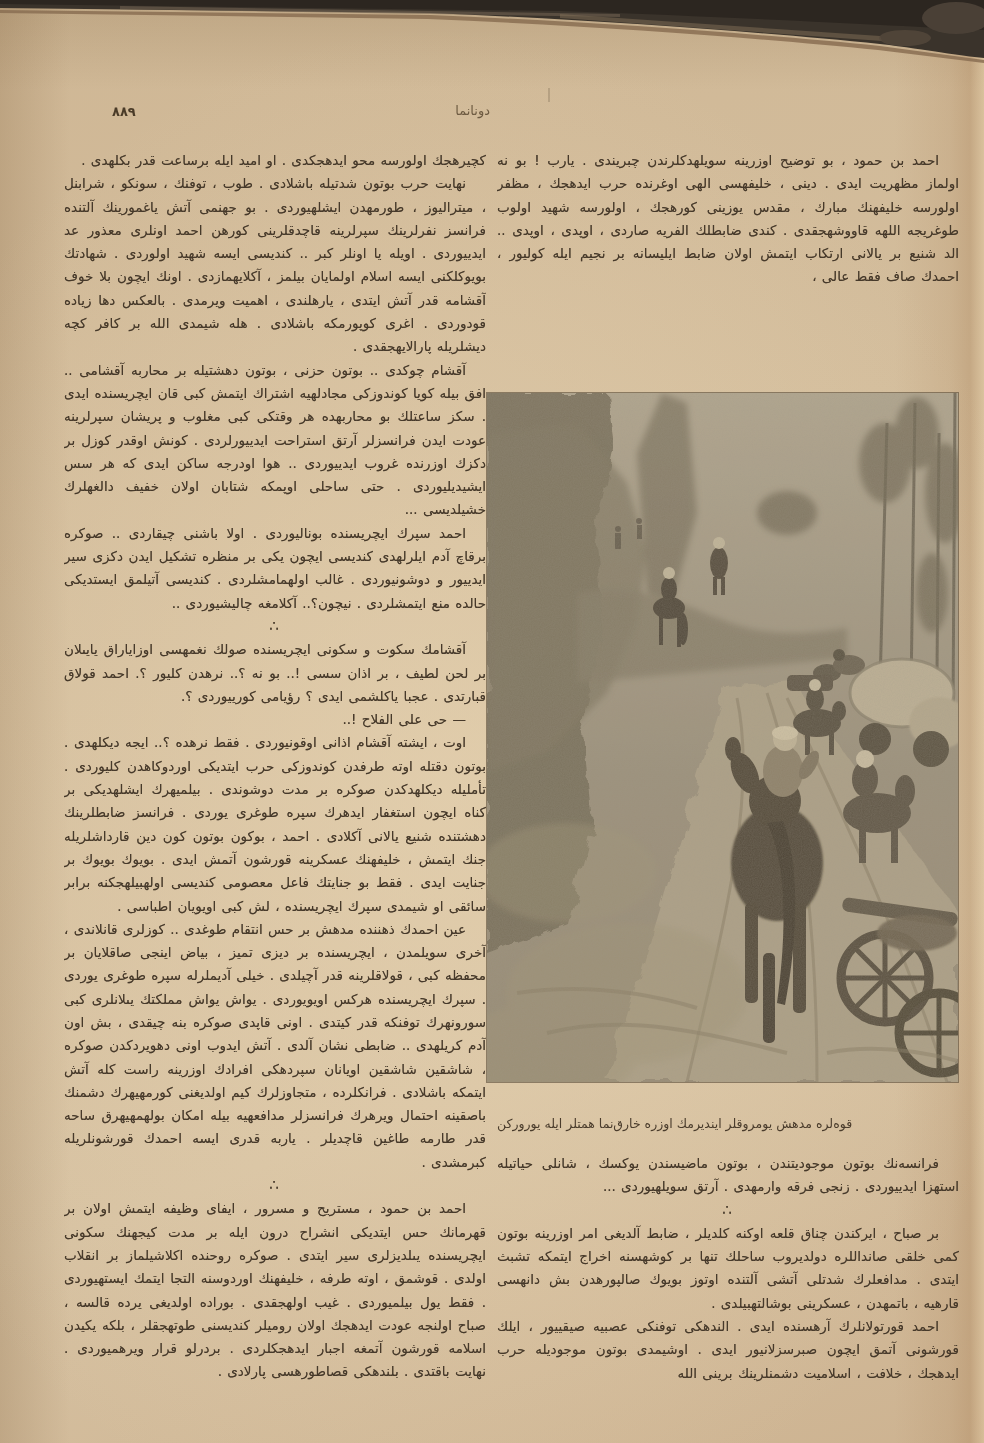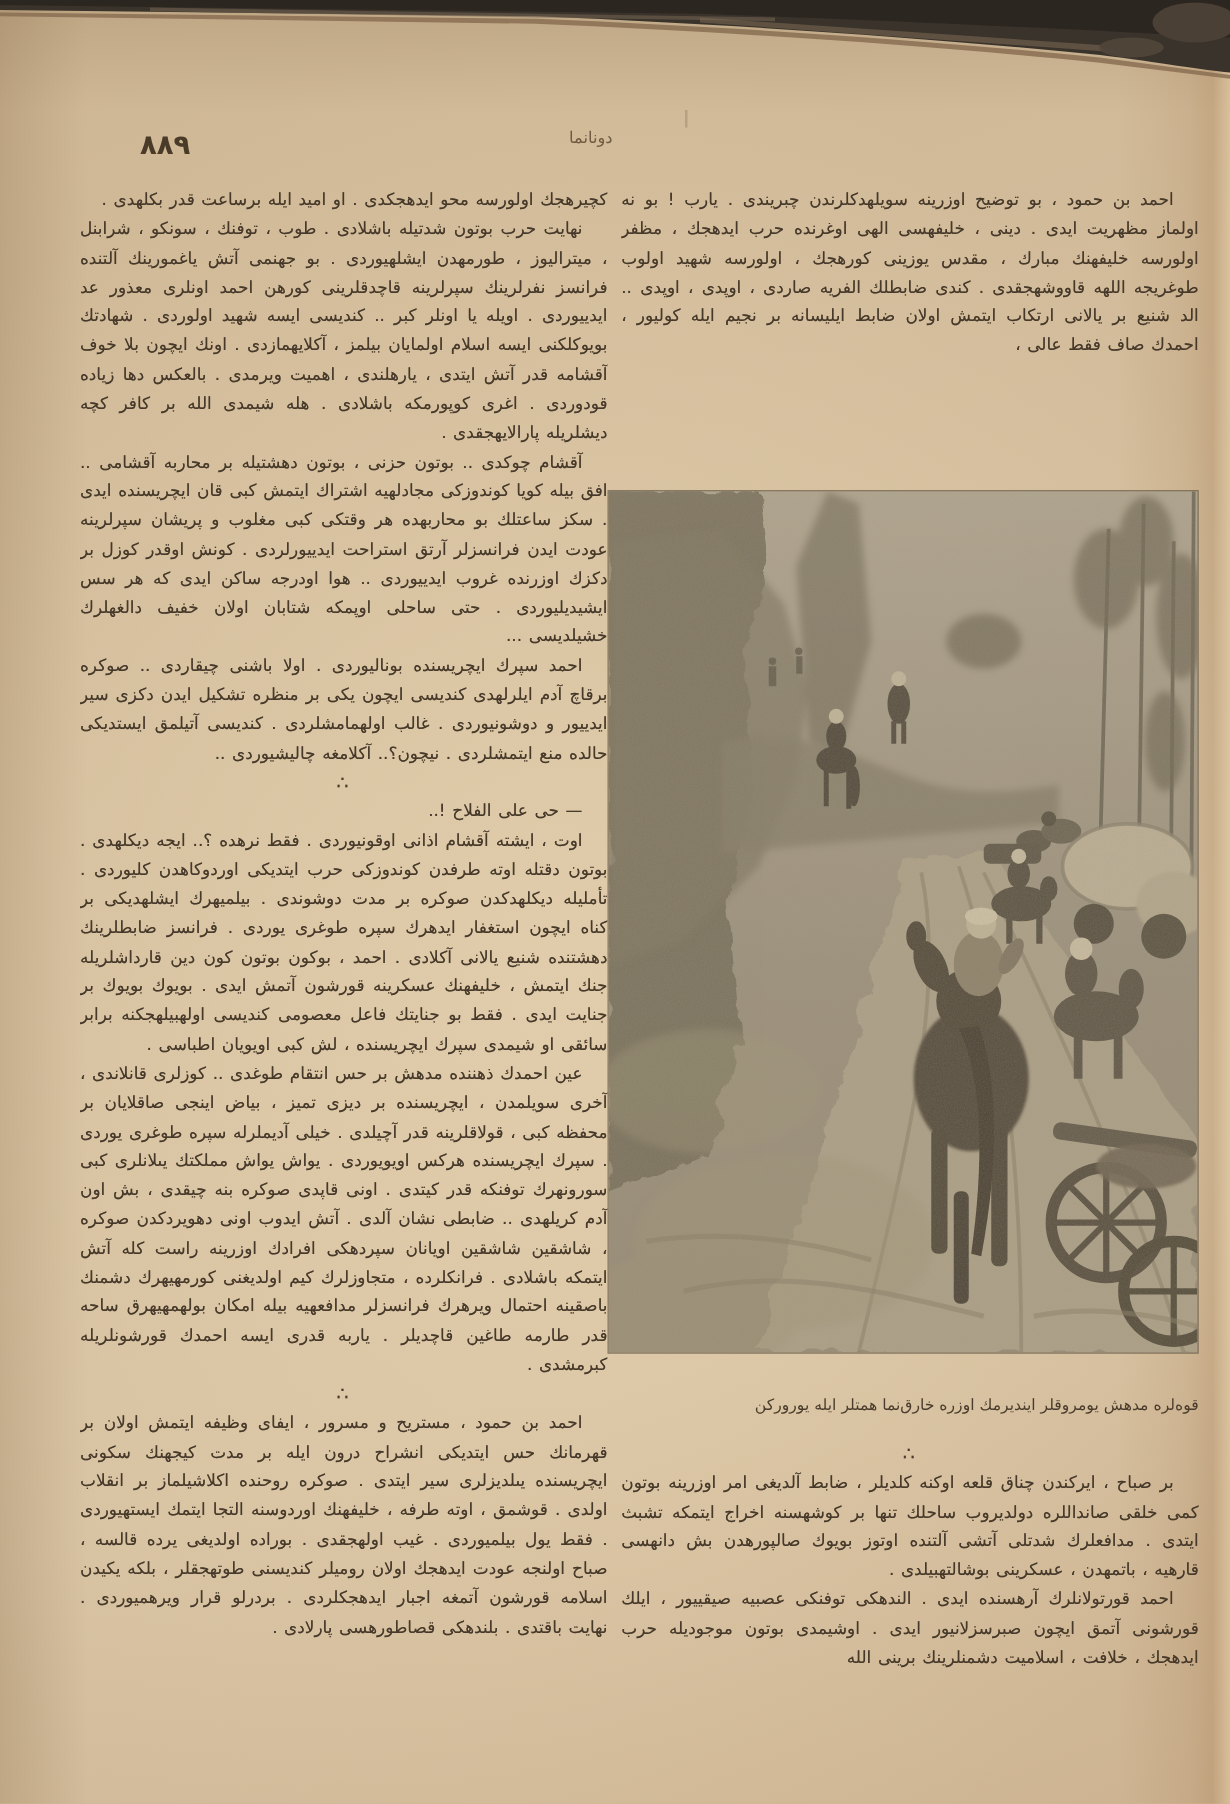--- a/index.html
+++ b/index.html
@@ -27,37 +27,37 @@
     text-shadow:0 0 .4px rgba(70,57,42,.55);
   }
   .col p{margin:0;text-indent:20px;}
   .col p.cont{text-indent:0;}
   .sep{
     text-indent:0 !important;text-align:center;
     font-size:15px;letter-spacing:2px;line-height:23.3px;color:#4a3c2c;
   }
   #page-number{
     position:absolute;top:104px;left:112px;
-    font-size:22px;font-weight:bold;color:#4a3b28;letter-spacing:2px;
+    font-size:13px;font-weight:bold;color:#4a3b28;letter-spacing:2px;
     direction:rtl;
     text-align:right;
   }
   #header-title{
     position:absolute;top:103px;left:420px;width:70px;
     font-size:13px;color:#6d5a41;text-align:right;direction:rtl;
   }
   #photo-frame{
     position:absolute;top:393px;left:487px;width:471px;height:689px;
     outline:1px solid rgba(90,77,58,.55);
     box-shadow:0 0 0 1px rgba(120,100,75,.2);
     overflow:hidden;background:#a79d88;
   }
   #photo-caption{
     position:absolute;top:1114px;left:497px;width:462px;
-    direction:rtl;text-align:right;
+    direction:rtl;text-align:left;
     font-size:12.5px;color:#4a3c2c;line-height:20px;
   }
   .artifact{position:absolute;background:rgba(90,74,52,.5);}
 </style>
 </head>
 <body>
 
 <div id="page">
 
   <svg class="top-edge" width="984" height="64" viewBox="0 0 984 64">
@@ -73,20 +73,21 @@
   <div id="page-number">٨٨٩</div>
   <div id="header-title">دونانما</div>
   <div class="artifact" style="top:88px;left:548px;width:2px;height:14px;opacity:.45;"></div>
 
   <div class="col" id="left-col" style="top:149px;left:64px;width:422px;height:1246px;">
     <p class="cont">كچيرهجك اولورسه محو ايدهجكدى . او اميد ايله برساعت قدر بكلهدى .</p>
     <p>نهايت حرب بوتون شدتيله باشلادى . طوب ، توفنك ، سونكو ، شرابنل ، ميتراليوز ، طورمهدن ايشلهيوردى . بو جهنمى آتش ياغمورينك آلتنده فرانسز نفرلرينك سپرلرينه قاچدقلرينى كورهن احمد اونلرى معذور عد ايدييوردى . اويله يا اونلر كبر .. كنديسى ايسه شهيد اولوردى . شهادتك بويوكلكنى ايسه اسلام اولمايان بيلمز ، آكلايهمازدى . اونك ايچون بلا خوف آقشامه قدر آتش ايتدى ، يارهلندى ، اهميت ويرمدى . بالعكس دها زياده قودوردى . اغرى كوپورمكه باشلادى . هله شيمدى الله بر كافر كچه ديشلريله پارالايهجقدى .</p>
     <p>آقشام چوكدى .. بوتون حزنى ، بوتون دهشتيله بر محاربه آقشامى .. افق بيله كويا كوندوزكى مجادلهيه اشتراك ايتمش كبى قان ايچريسنده ايدى . سكز ساعتلك بو محاربهده هر وقتكى كبى مغلوب و پريشان سپرلرينه عودت ايدن فرانسزلر آرتق استراحت ايدييورلردى . كونش اوقدر كوزل بر دكزك اوزرنده غروب ايدييوردى .. هوا اودرجه ساكن ايدى كه هر سس ايشيديليوردى . حتى ساحلى اوپمكه شتابان اولان خفيف دالغهلرك خشيلديسى ...</p>
     <p>احمد سپرك ايچريسنده بوناليوردى . اولا باشنى چيقاردى .. صوكره برقاچ آدم ايلرلهدى كنديسى ايچون يكى بر منظره تشكيل ايدن دكزى سير ايدييور و دوشونيوردى . غالب اولهمامشلردى . كنديسى آتيلمق ايستديكى حالده منع ايتمشلردى . نيچون؟.. آكلامغه چاليشيوردى ..</p>
     <p class="sep">∴</p>
+    <p>آقشامك سكوت و سكونى ايچريسنده صولك نغمهسى اوزاياراق يايىلان بر لحن لطيف ، بر اذان سسى !.. بو نه ؟.. نرهدن كليور ؟. احمد قولاق قبارتدى . عجبا ياكلشمى ايدى ؟ رؤيامى كورييوردى ؟.</p>
     <p>— حى على الفلاح !..</p>
     <p>اوت ، ايشته آقشام اذانى اوقونيوردى . فقط نرهده ؟.. ايجه ديكلهدى . بوتون دقتله اوته طرفدن كوندوزكى حرب ايتديكى اوردوكاهدن كليوردى . تأمليله ديكلهدكدن صوكره بر مدت دوشوندى . بيلميهرك ايشلهديكى بر كناه ايچون استغفار ايدهرك سپره طوغرى يوردى . فرانسز ضابطلرينك دهشتنده شنيع يالانى آكلادى . احمد ، بوكون بوتون كون دين قارداشلريله جنك ايتمش ، خليفهنك عسكرينه قورشون آتمش ايدى . بويوك بويوك بر جنايت ايدى . فقط بو جنايتك فاعل معصومى كنديسى اولهبيلهجكنه برابر سائقى او شيمدى سپرك ايچريسنده ، لش كبى اويويان اطباسى .</p>
     <p>عين احمدك ذهننده مدهش بر حس انتقام طوغدى .. كوزلرى قانلاندى ، آخرى سويلمدن ، ايچريسنده بر ديزى تميز ، بياض اينجى صاقلايان بر محفظه كبى ، قولاقلرينه قدر آچيلدى . خيلى آديملرله سپره طوغرى يوردى . سپرك ايچريسنده هركس اويويوردى . يواش يواش مملكتك يىلانلرى كبى سورونهرك توفنكه قدر كيتدى . اونى قاپدى صوكره بنه چيقدى ، بش اون آدم كريلهدى .. ضابطى نشان آلدى . آتش ايدوب اونى دهويردكدن صوكره ، شاشقين شاشقين اويانان سپردهكى افرادك اوزرينه راست كله آتش ايتمكه باشلادى . فرانكلرده ، متجاوزلرك كيم اولديغنى كورمهيهرك دشمنك باصقينه احتمال ويرهرك فرانسزلر مدافعهيه بيله امكان بولهمهيهرق ساحه قدر طارمه طاغين قاچديلر . ياربه قدرى ايسه احمدك قورشونلريله كبرمشدى .</p>
     <p class="sep">∴</p>
     <p>احمد بن حمود ، مستريح و مسرور ، ايفاى وظيفه ايتمش اولان بر قهرمانك حس ايتديكى انشراح درون ايله بر مدت كيجهنك سكونى ايچريسنده يىلديزلرى سير ايتدى . صوكره روحنده اكلاشيلماز بر انقلاب اولدى . قوشمق ، اوته طرفه ، خليفهنك اوردوسنه التجا ايتمك ايستهيوردى . فقط يول بيلميوردى . غيب اولهجقدى . بوراده اولديغى يرده قالسه ، صباح اولنجه عودت ايدهجك اولان روميلر كنديسنى طوتهجقلر ، بلكه يكيدن اسلامه قورشون آتمغه اجبار ايدهجكلردى . بردرلو قرار ويرهميوردى . نهايت باقتدى . بلندهكى قصاطورهسى پارلادى .</p>
   </div>
 
   <div class="col" id="right-col-top" style="top:149px;left:497px;width:462px;height:240px;">
     <p>احمد بن حمود ، بو توضيح اوزرينه سويلهدكلرندن چبريندى . يارب ! بو نه اولماز مظهريت ايدى . دينى ، خليفهسى الهى اوغرنده حرب ايدهجك ، مظفر اولورسه خليفهنك مبارك ، مقدس يوزينى كورهجك ، اولورسه شهيد اولوب طوغريجه اللهه قاووشهجقدى . كندى ضابطلك الفريه صاردى ، اوپدى ، اوپدى .. الد شنيع بر يالانى ارتكاب ايتمش اولان ضابط ايليسانه بر نجيم ايله كوليور ، احمدك صاف فقط عالى ،</p>
   </div>
@@ -244,18 +245,19 @@
       </g>
 
       <rect width="471" height="689" fill="#a5917a" opacity=".18"></rect>
       <rect width="471" height="689" filter="url(#grain)" opacity=".5" fill="none"></rect>
     </svg>
   </div>
 
   <div id="photo-caption">قوه‌لره مدهش يومروقلر اينديرمك اوزره خارق‌نما همتلر ايله يوروركن</div>
 
   <div class="col" id="right-col-bottom" style="top:1152px;left:497px;width:462px;height:248px;">
+    <p>فرانسه‌نك بوتون موجوديتندن ، بوتون ماضيسندن يوكسك ، شانلى حياتيله استهزا ايدييوردى . زنجى فرقه وارمهدى . آرتق سويلهيوردى ...</p>
     <p class="sep">∴</p>
     <p>بر صباح ، ايركندن چناق قلعه اوكنه كلديلر ، ضابط آلديغى امر اوزرينه بوتون كمى خلقى صانداللره دولديروب ساحلك تنها بر كوشهسنه اخراج ايتمكه تشبث ايتدى . مدافعلرك شدتلى آتشى آلتنده اوتوز بويوك صالپورهدن بش دانهسى قارهيه ، باتمهدن ، عسكرينى بوشالتهبيلدى .</p>
     <p>احمد قورتولانلرك آرهسنده ايدى . الندهكى توفنكى عصبيه صيقييور ، ايلك قورشونى آتمق ايچون صبرسزلانيور ايدى . اوشيمدى بوتون موجوديله حرب ايدهجك ، خلافت ، اسلاميت دشمنلرينك برينى الله</p>
   </div>
 
 </div>
 
 </body></html>

